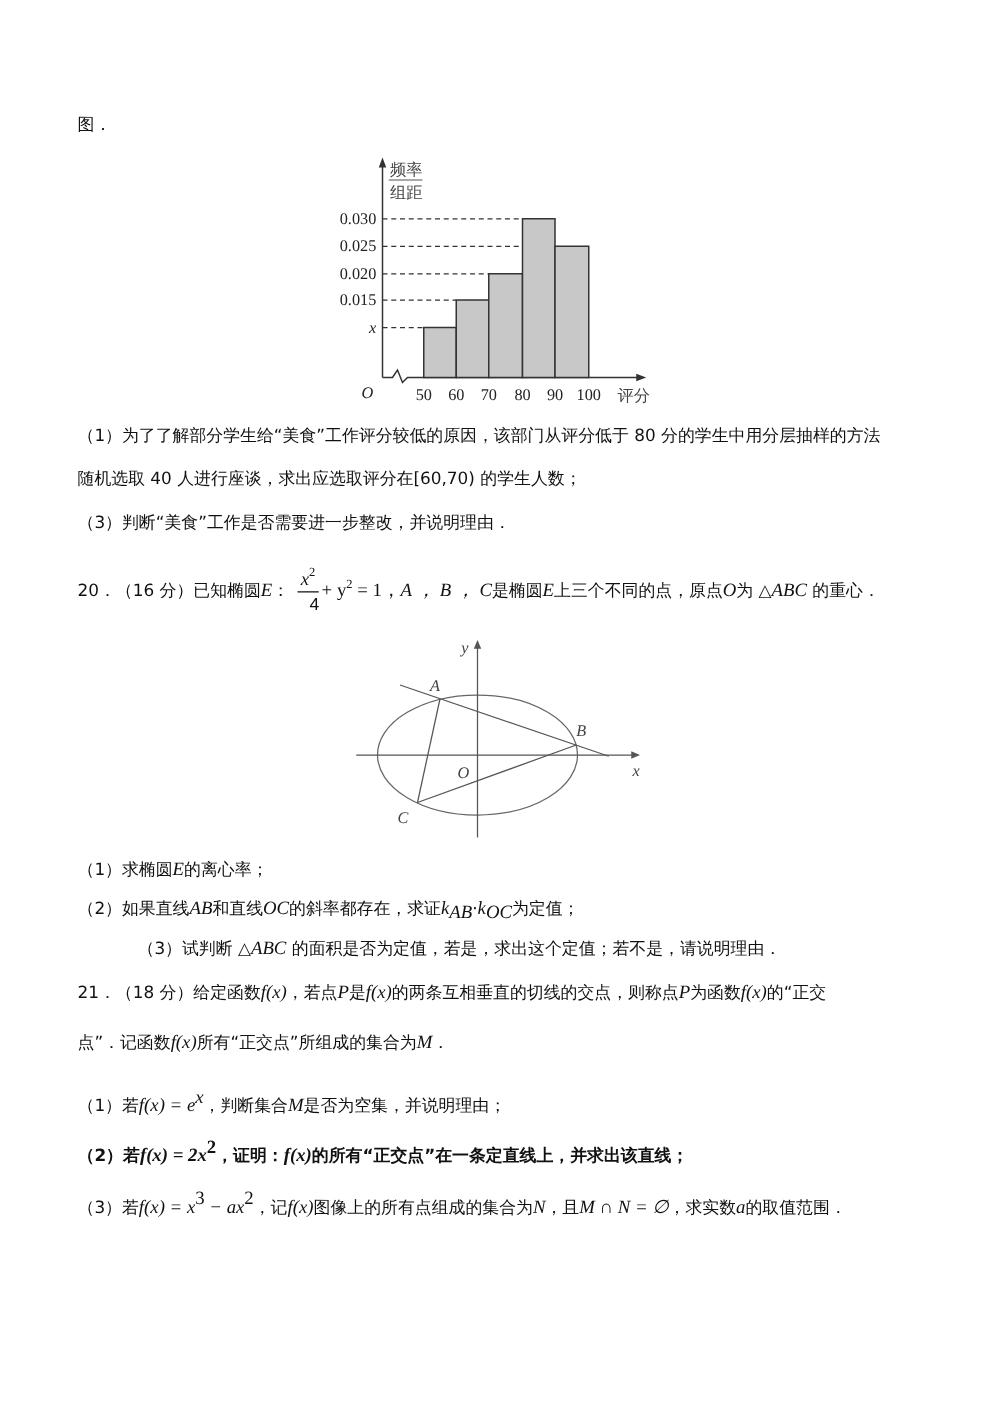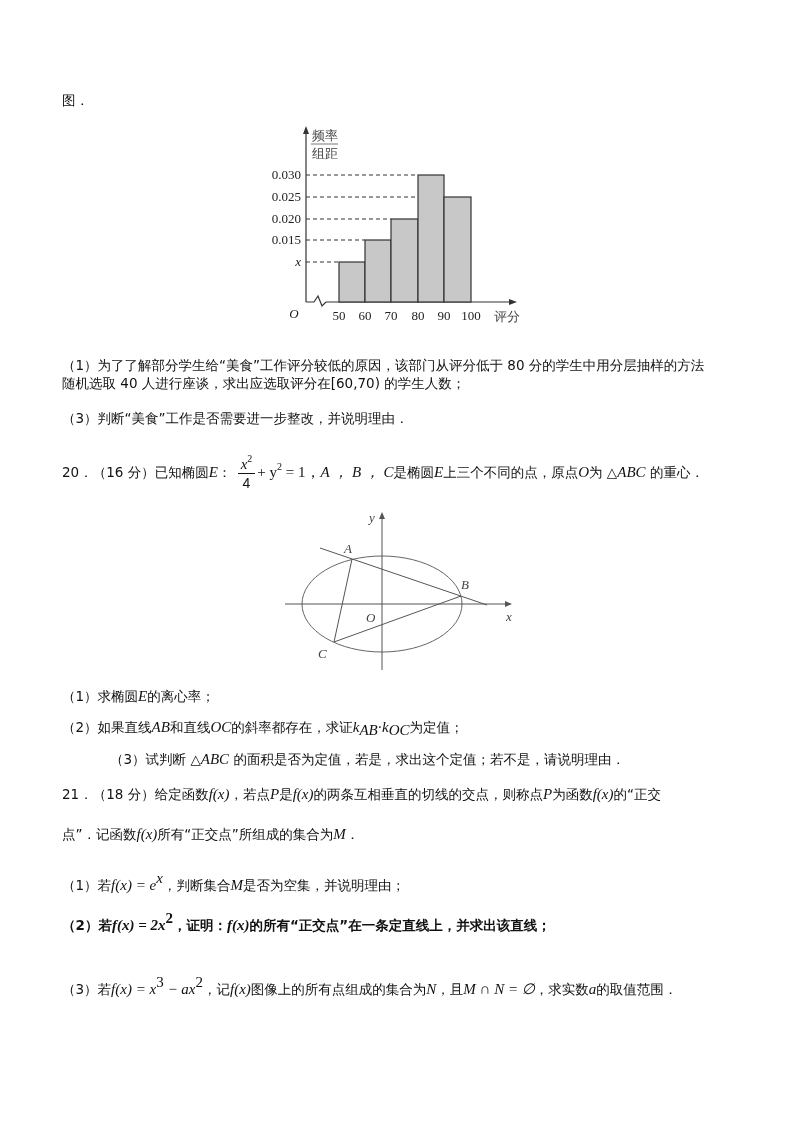--- a/index.html
+++ b/index.html
@@ -3,21 +3,21 @@
 <meta charset="utf-8">
 <style>
   html, body { margin: 0; padding: 0; background: #ffffff; }
   body { width: 794px; height: 1123px; position: relative; overflow: hidden;
          font-family: "DejaVu Sans", "Liberation Sans", sans-serif; color: #111; }
   .line { position: absolute; font-size: 13.5px; white-space: nowrap; line-height: 20px; }
   .m { font-family: "Liberation Serif", "DejaVu Serif", serif; font-style: italic; font-size: 15px; }
   .r { font-family: "Liberation Serif", "DejaVu Serif", serif; font-size: 15px; }
   sup { font-size: 10px; vertical-align: 7px; }
   sub { font-size: 9px; vertical-align: -3px; }
-  .frac { display: inline-block; vertical-align: middle; text-align: center; margin: 0 2px; position: relative; top: -2px; }
+  .frac { display: inline-block; vertical-align: middle; text-align: right; margin: 0 2px; position: relative; top: -2px; }
   .frac .num { display: block; border-bottom: 1px solid #111; padding: 0 3px; line-height: 18px; }
   .frac .den { display: block; line-height: 18px; font-family: "Liberation Sans", sans-serif; font-size: 14px; }
   svg text { font-family: "Liberation Serif", "DejaVu Serif", serif; }
 </style>
 </head>
 <body>
 
 <div class="line" style="left:62px; top:90px;">图．</div>
 
 <svg style="position:absolute; left:240px; top:122px;" width="300" height="205" viewBox="240 122 300 205">
@@ -61,21 +61,21 @@
     <text x="339" y="320">50</text>
     <text x="365" y="320">60</text>
     <text x="391" y="320">70</text>
     <text x="418" y="320">80</text>
     <text x="444" y="320">90</text>
     <text x="471" y="320">100</text>
   </g>
   <text x="494" y="321" font-size="13" font-family="DejaVu Sans, sans-serif" fill="#444">评分</text>
 </svg>
 
-<div class="line" style="left:62px; top:355px;text-align:right;">（1）为了了解部分学生给“美食”工作评分较低的原因，该部门从评分低于 80 分的学生中用分层抽样的方法</div>
+<div class="line" style="left:62px; top:339px;text-align:right;">（1）为了了解部分学生给“美食”工作评分较低的原因，该部门从评分低于 80 分的学生中用分层抽样的方法</div>
 <div class="line" style="left:62px; top:373px;">随机选取 40 人进行座谈，求出应选取评分在[60,70) 的学生人数；</div>
 <div class="line" style="left:62px; top:408px;">（3）判断“美食”工作是否需要进一步整改，并说明理由．</div>
 
 <div class="line" style="left:62px; top:452px;">
   <span>20．（16 分）已知椭圆</span><span class="m">E</span><span>：</span>
   <span class="frac"><span class="num m" style="position:relative;"><span>x</span><sup style="font-style:normal;">2</sup></span><span class="den">4</span></span><span class="r"><span>+ y</span><sup>2</sup><span> = 1，</span></span><span class="m">A ， B ， C</span><span>是椭圆</span><span class="m">E</span><span>上三个不同的点，原点</span><span class="m">O</span><span>为 △</span><span class="m">ABC</span><span> 的重心．</span>
 </div>
 
 <svg style="position:absolute; left:280px; top:505px;" width="240" height="170" viewBox="280 505 240 170">
   <ellipse cx="382" cy="604" rx="80" ry="48" fill="none" stroke="#666" stroke-width="1"></ellipse>
@@ -114,15 +114,15 @@
 <div class="line" style="left:62px; top:824px;">
   <span>点”．记函数</span><span class="m">f(x)</span><span>所有“正交点”所组成的集合为</span><span class="m">M</span><span>．</span>
 </div>
 
 <div class="line" style="left:62px; top:868px;">
   <span>（1）若</span><span class="m">f(x) = e</span><sup class="m">x</sup><span>，判断集合</span><span class="m">M</span><span>是否为空集，并说明理由；</span>
 </div>
 <div class="line" style="left:62px; top:908px;font-weight:bold;">
   <span>（2）若</span><span class="m">f(x) = 2x</span><sup class="r">2</sup><span>，证明：</span><span class="m">f(x)</span><span>的所有“正交点”在一条定直线上，并求出该直线；</span>
 </div>
-<div class="line" style="left:62px; top:949px;margin-top:23px;">
+<div class="line" style="left:62px; top:949px;">
   <span>（3）若</span><span class="m">f(x) = x</span><sup class="r">3</sup><span class="m"> − ax</span><sup class="r">2</sup><span>，记</span><span class="m">f(x)</span><span>图像上的所有点组成的集合为</span><span class="m">N</span><span>，且</span><span class="m">M ∩ N = ∅</span><span>，求实数</span><span class="m">a</span><span>的取值范围．</span>
 </div>
 
 </body></html>

